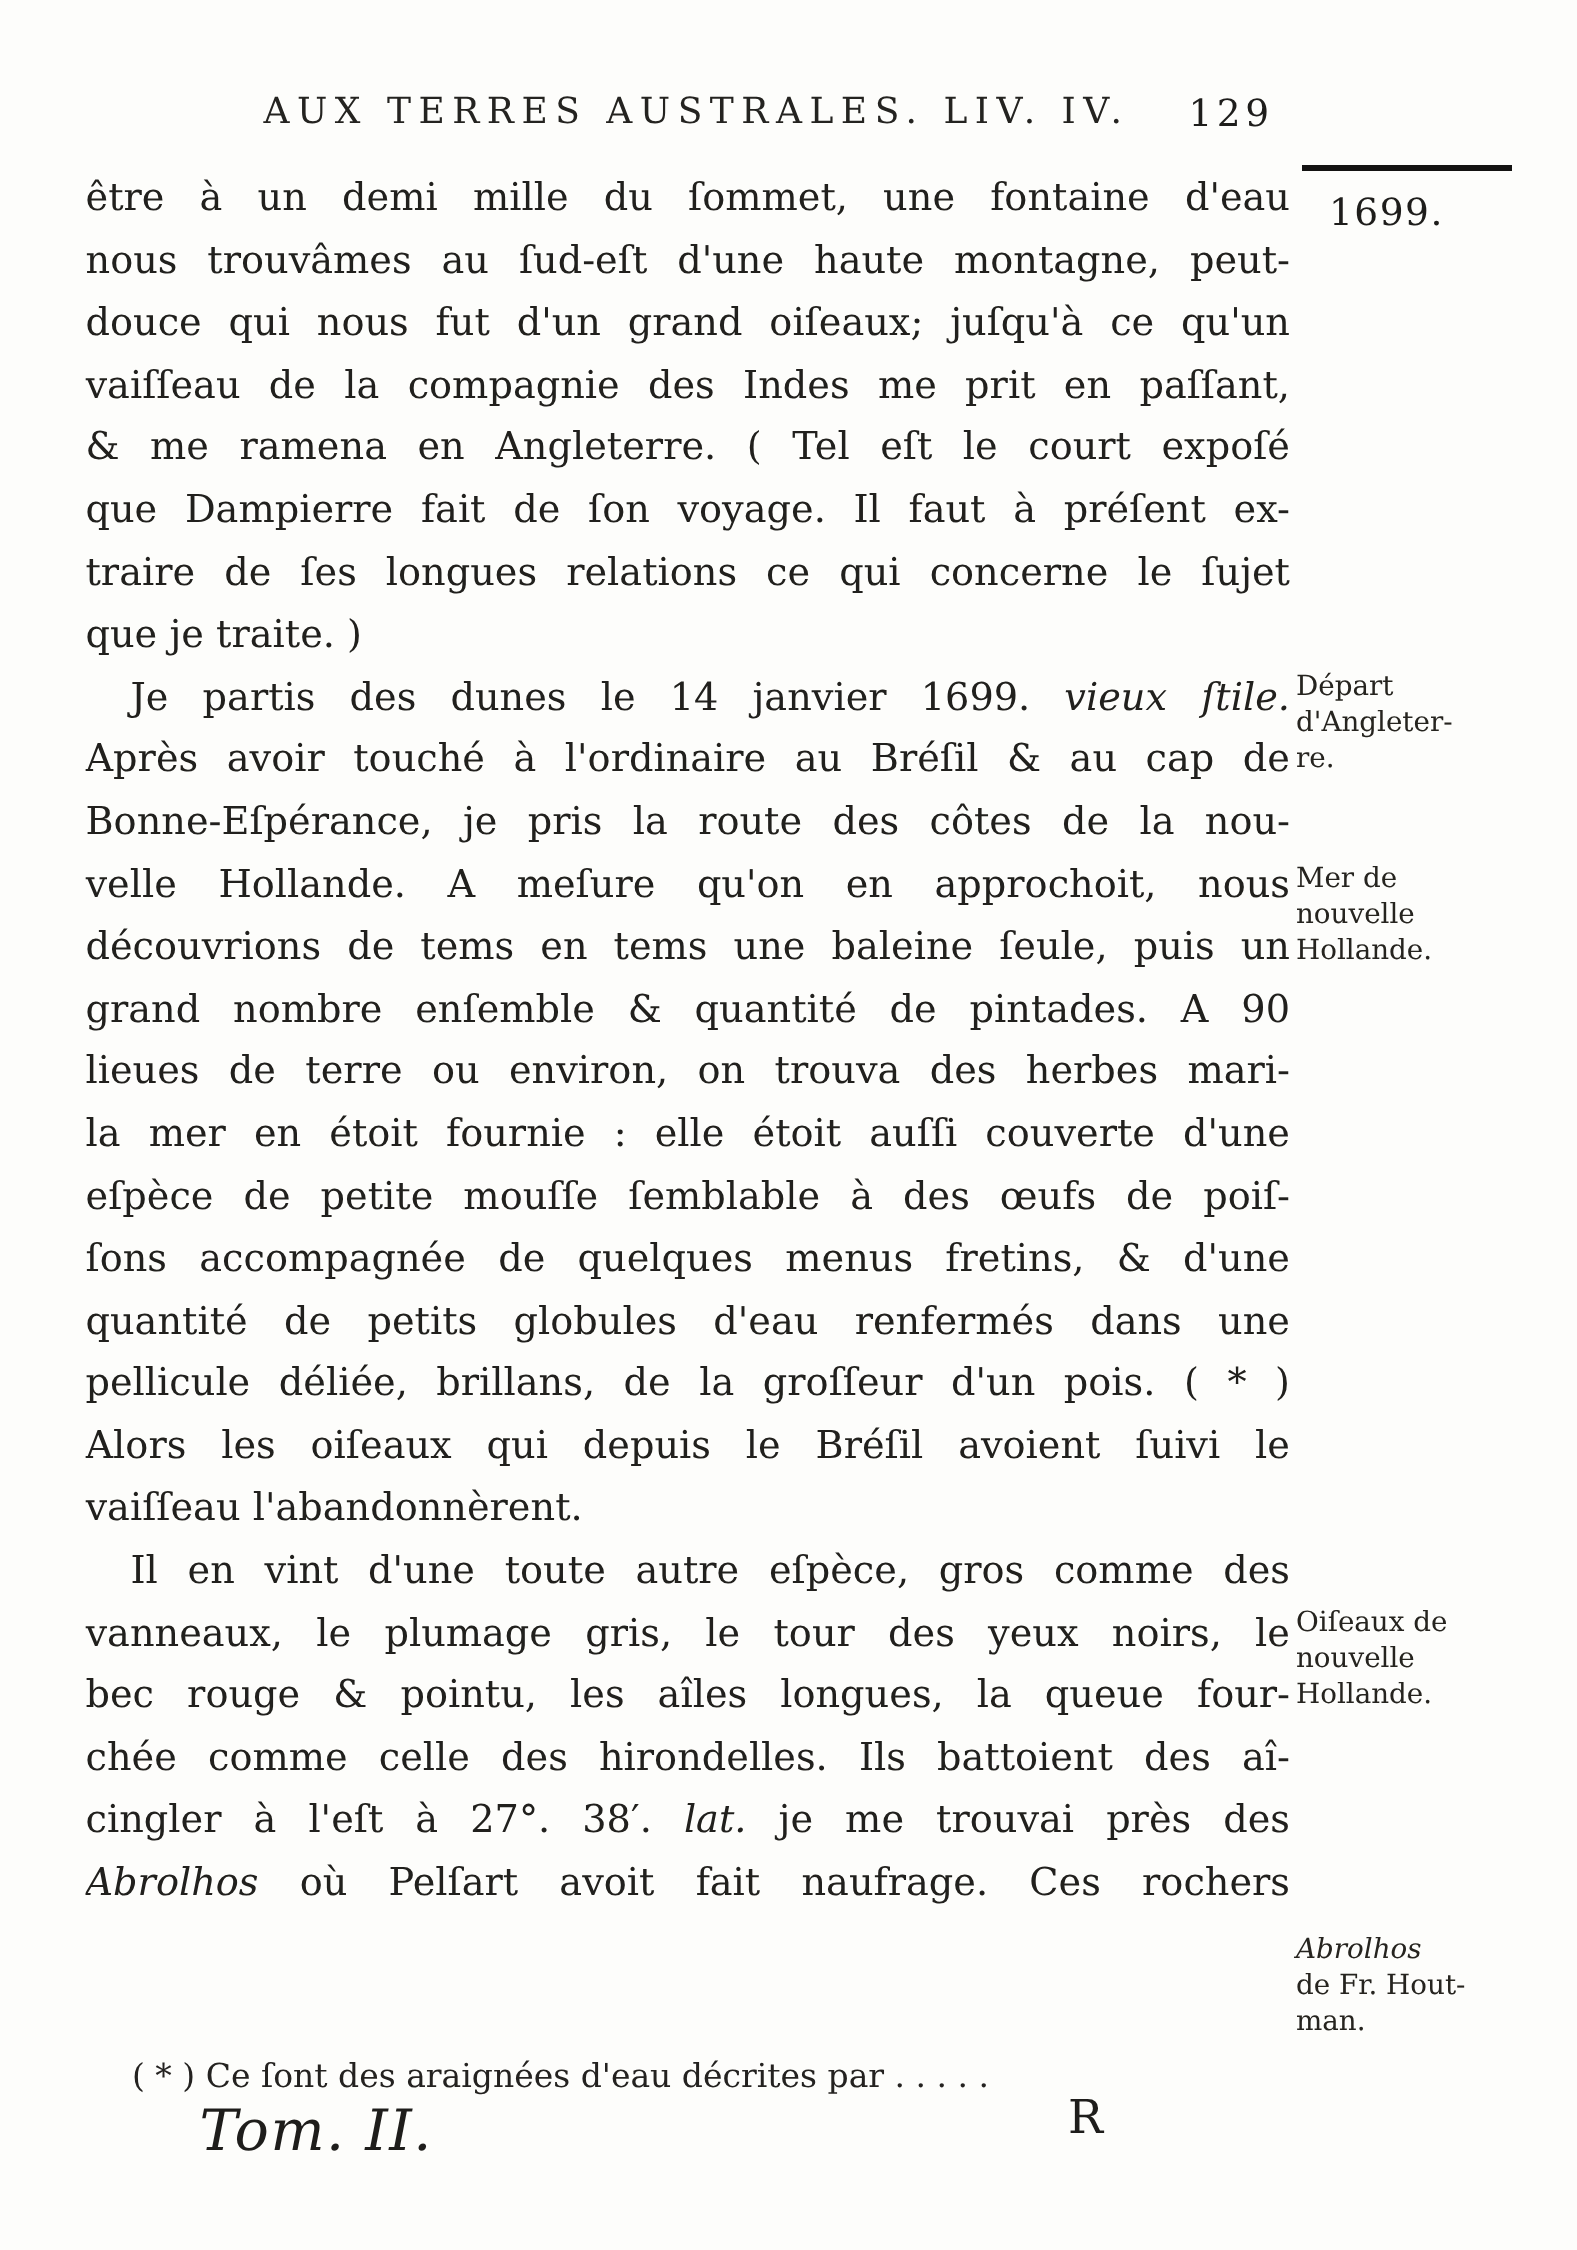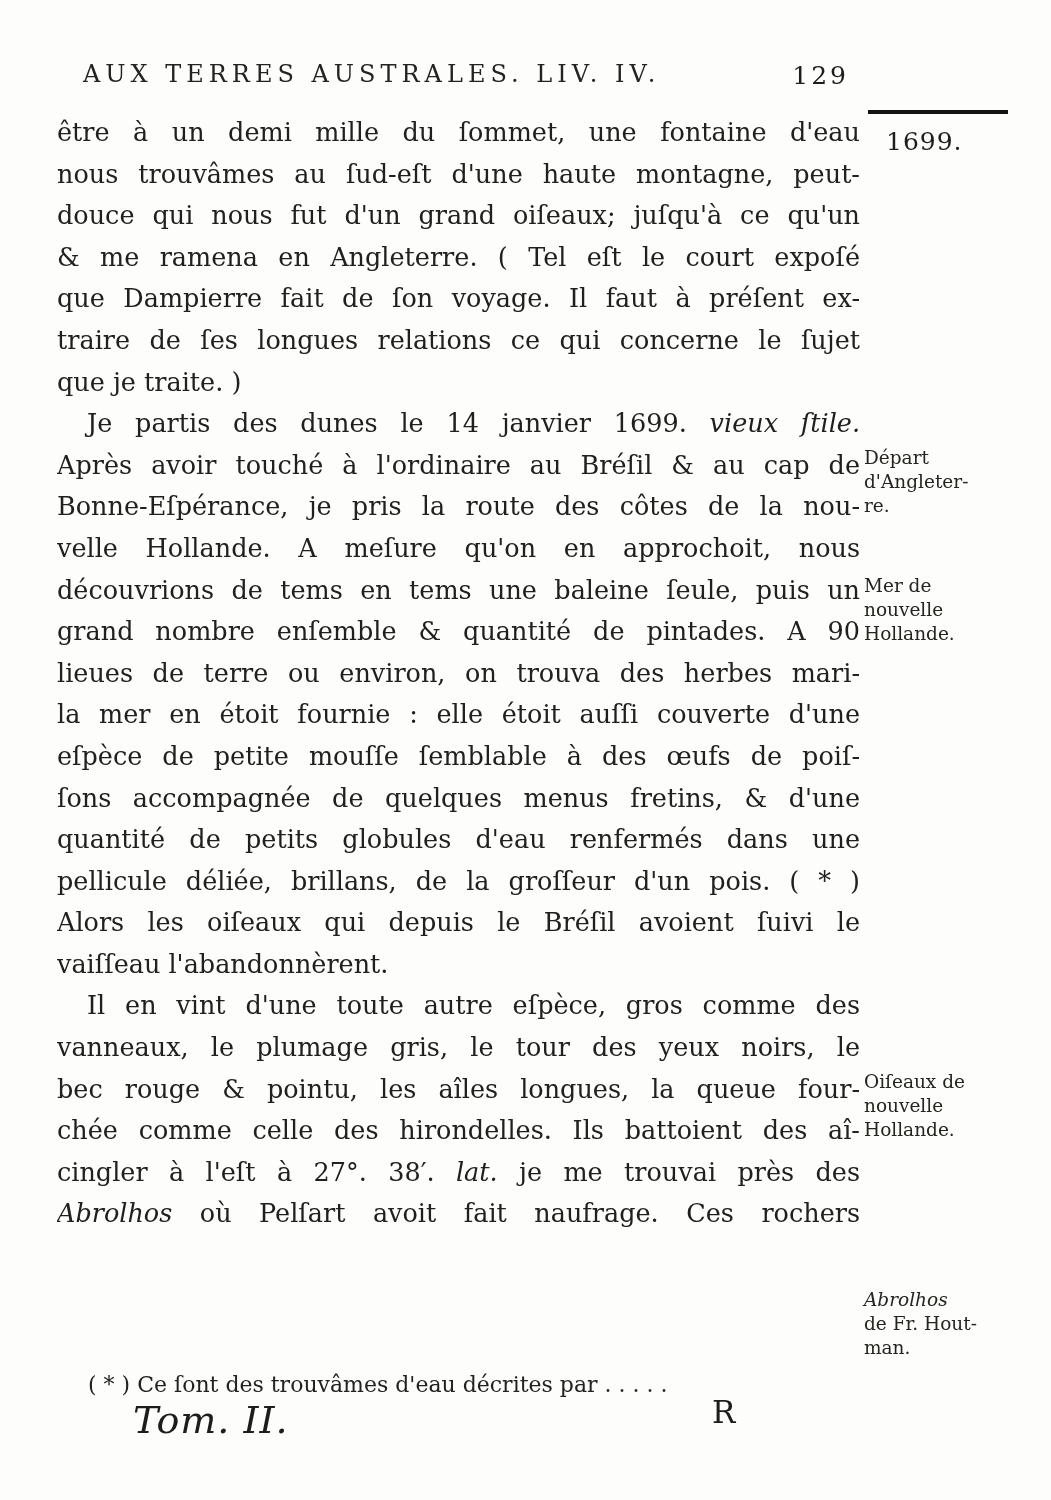--- a/index.html
+++ b/index.html
@@ -14,22 +14,22 @@
     position: absolute; inset: 0;
     background: #fdfdfb;
     color: #1e1d1b;
   }
 
   
   .header {
     position: absolute; top: 60px; left: 57px; width: 806px; height: 42px;
   }
   .header-title {
-    position: absolute; left: 26px; right: 110px; top: 0;
-    text-align: left; font-size: 24px; letter-spacing: 5px; white-space: nowrap;
+    position: absolute; left: 16px; right: 110px; top: 0;
+    text-align: right; font-size: 24px; letter-spacing: 5px; white-space: nowrap;
     color: #242320;
   }
   .header-page {
     position: absolute; right: 14px; top: 1px;
     font-size: 25px; letter-spacing: 3px;
   }
 
   
   .body-text {
     position: absolute; top: 112px; left: 57px; width: 803px;
@@ -107,20 +107,21 @@
     <div class="mline">Abrolhos</div>
     <div class="mline">de Fr. Hout-</div>
     <div class="mline">man.</div>
   </div>
 
   <div class="body-text">
 
     <div class="line">être à un demi mille du ſommet, une fontaine d'eau</div>
     <div class="line">nous trouvâmes au ſud-eſt d'une haute montagne, peut-</div>
     <div class="line">douce qui nous fut d'un grand oiſeaux; juſqu'à ce qu'un</div>
+    <div class="line">vaiſſeau de la compagnie des Indes me prit en paſſant,</div>
     <div class="line">&amp; me ramena en Angleterre. ( Tel eſt le court expoſé</div>
     <div class="line">que Dampierre fait de ſon voyage. Il faut à préſent ex-</div>
     <div class="line">traire de ſes longues relations ce qui concerne le ſujet</div>
     <div class="line last">que je traite. )</div>
 
     <div class="line indent"><span>Je partis des dunes le 14 janvier 1699. </span><span class="it">vieux ſtile.</span></div>
     <div class="line">Après avoir touché à l'ordinaire au Bréſil &amp; au cap de</div>
     <div class="line">Bonne-Eſpérance, je pris la route des côtes de la nou-</div>
     <div class="line">velle Hollande. A meſure qu'on en approchoit, nous</div>
     <div class="line">découvrions de tems en tems une baleine ſeule, puis un</div>
@@ -137,19 +138,19 @@
     <div class="line indent">Il en vint d'une toute autre eſpèce, gros comme des</div>
     <div class="line">vanneaux, le plumage gris, le tour des yeux noirs, le</div>
     <div class="line">bec rouge &amp; pointu, les aîles longues, la queue four-</div>
     <div class="line">chée comme celle des hirondelles. Ils battoient des aî-</div>
     <div class="line"><span>cingler à l'eſt à 27°. 38′. </span><span class="it">lat.</span><span> je me trouvai près des</span></div>
     <div class="line"><span class="it">Abrolhos</span><span> où Pelſart avoit fait naufrage. Ces rochers</span></div>
   </div>
 
   <div class="footnote">
     <span>( * )</span>
-    <span>Ce ſont des trouvâmes d'eau décrites par . . . . .</span>
+    <span>Ce ſont des araignées d'eau décrites par . . . . .</span>
   </div>
 
   <div class="tome">Tom. II.</div>
   <div class="signature">R</div>
 
 </div>
 
 </body></html>

